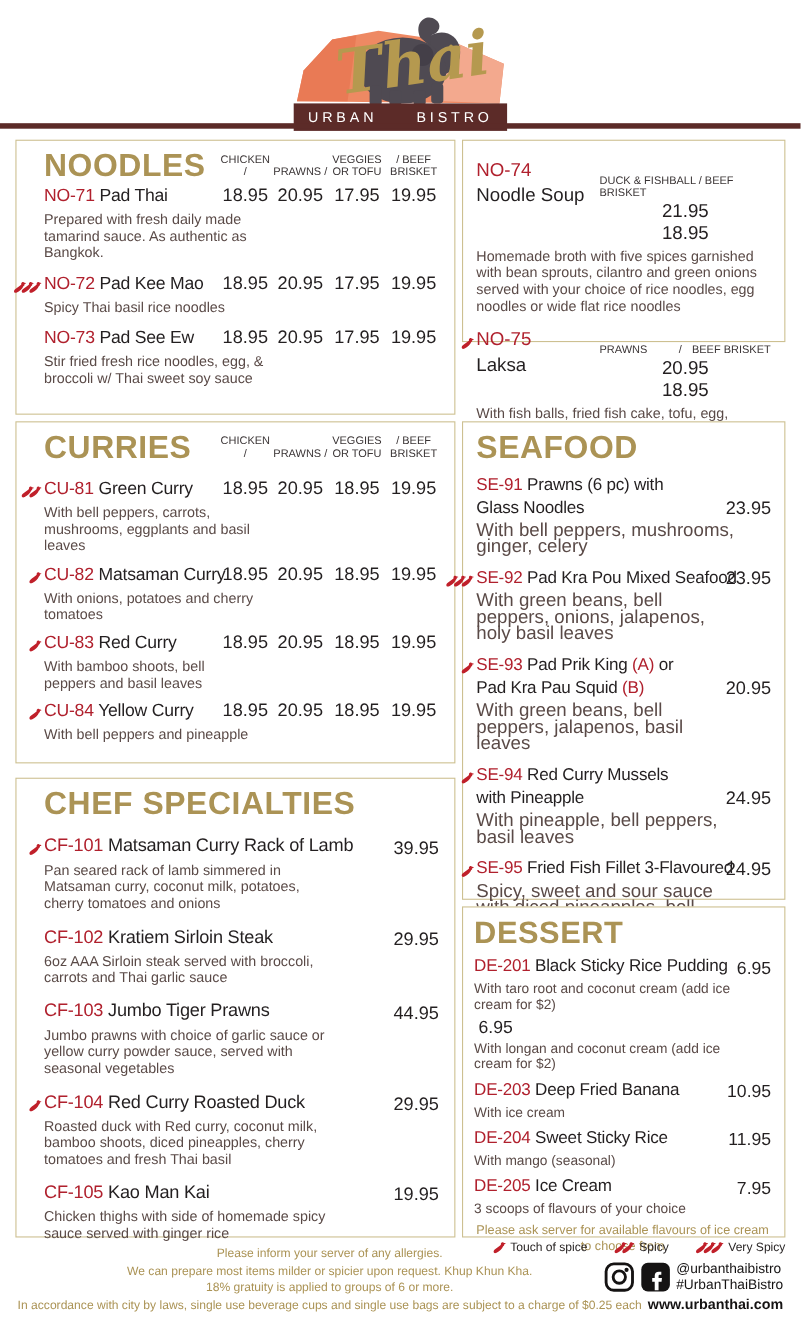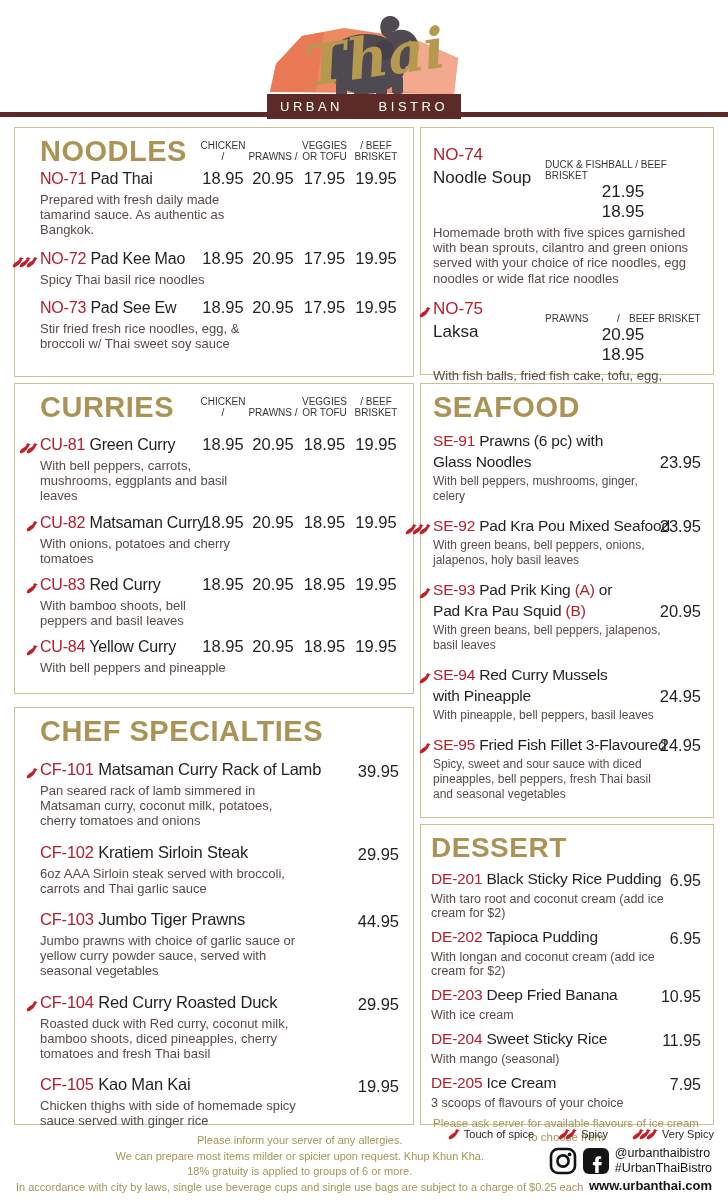--- a/index.html
+++ b/index.html
@@ -8,21 +8,21 @@
   
   .logo-wrap{position:absolute;left:50%;top:12px;transform:translateX(-50%);width:200px;height:108px;}
   .logo-art{position:absolute;left:0;top:0;}
   .band{position:absolute;left:3px;top:82px;width:194px;height:25px;background:var(--maroon);
         display:flex;justify-content:space-between;align-items:center;padding:0 13px;box-sizing:border-box;
         color:#fff;font-size:13px;letter-spacing:3.5px;}
   .header-rule{position:absolute;left:0;top:112px;width:728px;height:5px;background:var(--maroon);}
   
   .box{position:absolute;background:#fff;border:1.6px solid var(--border);box-sizing:border-box;}
   #box-noodles{left:14px;top:127px;width:400px;height:250px;padding:8px 14px 0 25px;}
-  #box-soups  {left:420px;top:127px;width:294px;height:248px;padding:16px 12px 0 12px;}
+  #box-soups  {left:420px;top:127px;width:294px;height:184px;padding:16px 12px 0 12px;}
   #box-curries{left:14px;top:383px;width:400px;height:311px;padding:8px 14px 0 25px;}
   #box-seafood{left:420px;top:383px;width:294px;height:435px;padding:8px 12px 0 12px;}
   #box-chef   {left:14px;top:707px;width:400px;height:418px;padding:8px 14px 0 25px;}
   #box-dessert{left:420px;top:824px;width:294px;height:301px;padding:8px 12px 0 10px;}
   .sec-title{font-weight:bold;font-size:29px;line-height:30px;color:var(--gold);letter-spacing:.5px;}
   #box-dessert .sec-title{font-size:28px;margin-bottom:5px;}
   #box-seafood .sec-title{margin-bottom:8px;}
   #box-chef .sec-title{margin-bottom:12px;}
   .g4-head{display:grid;grid-template-columns:158px 50px 50px 53px 50px;align-items:end;margin-bottom:2px;}
   #box-curries .g4-head{margin-bottom:12px;}
@@ -38,21 +38,21 @@
   .g4-row{display:grid;grid-template-columns:158px 50px 50px 53px 50px;align-items:baseline;}
   .nmcell{position:relative;white-space:nowrap;font-size:16px;line-height:22px;letter-spacing:-.2px;}
   .code{color:var(--red);}
   .nm{color:var(--ink);}
   .red{color:var(--red);}
   .p{font-size:16.5px;text-align:center;color:var(--ink);}
   .desc{font-size:13px;line-height:15.2px;color:var(--desc-text);margin-top:2px;}
   #box-noodles .desc{max-width:205px;}
   #box-curries .desc{max-width:195px;}
   #box-chef .desc{max-width:270px;}
-  #box-seafood .desc{max-width:240px;font-size:12px;line-height:15px;}
+  #box-seafood .desc{max-width:240px;font-size:17px;line-height:15px;}
   #box-dessert .desc{max-width:258px;font-size:12.5px;line-height:14px;}
   #box-soups .desc{max-width:258px;margin-top:3px;}
   .s-row{display:flex;align-items:flex-end;}
   .s-name{flex:1;min-width:0;}
   .ln{position:relative;white-space:nowrap;font-size:16px;line-height:22px;letter-spacing:-.2px;}
   #box-chef .ln{font-size:16.5px;line-height:23px;}
   #box-seafood .ln{font-size:15.5px;line-height:21px;}
   #box-dessert .ln{font-size:15.5px;line-height:22px;}
   .s-price{flex-shrink:0;font-size:16.5px;padding-left:4px;color:var(--ink);}
   #box-dessert .s-price{font-size:16px;}
@@ -402,23 +402,20 @@
         <div class="s-row">
           <div class="s-name">
             <div class="ln"><span class="code">DE-201</span> <span class="nm">Black Sticky Rice Pudding</span></div>
           </div>
           <div class="s-price">6.95</div>
         </div>
         <div class="desc">With taro root and coconut cream (add ice cream for $2)</div>
       </div>
       <div class="mi">
         <div class="s-row">
-          <div class="s-name">
-            <div class="ln"><span class="code">DE-202</span> <span class="nm">Tapioca Pudding</span></div>
-          </div>
           <div class="s-price">6.95</div>
         </div>
         <div class="desc">With longan and coconut cream (add ice cream for $2)</div>
       </div>
       <div class="mi">
         <div class="s-row">
           <div class="s-name">
             <div class="ln"><span class="code">DE-203</span> <span class="nm">Deep Fried Banana</span></div>
           </div>
           <div class="s-price">10.95</div>

